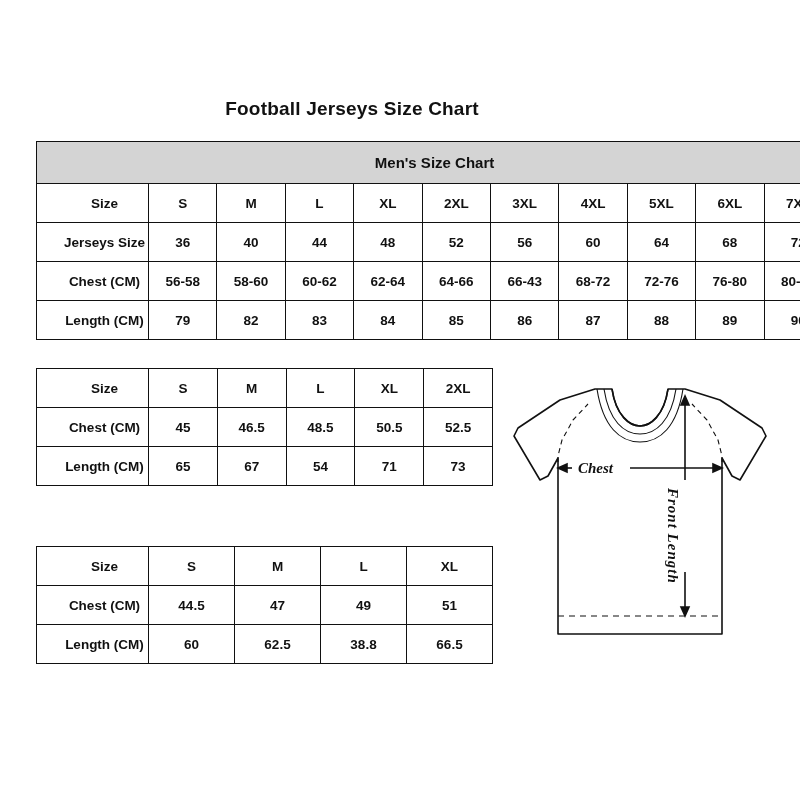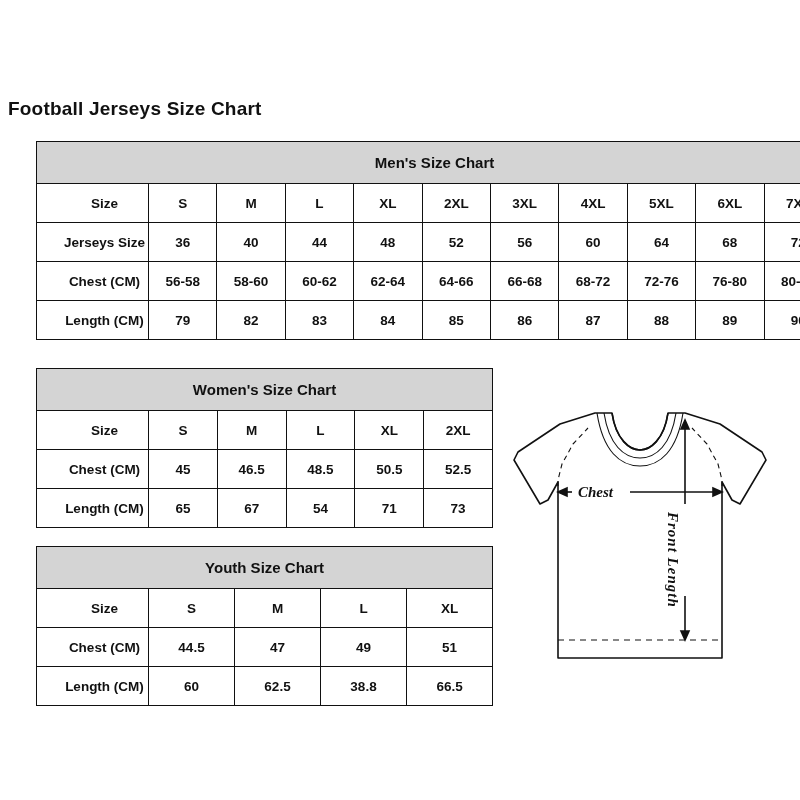--- a/index.html
+++ b/index.html
@@ -11,22 +11,23 @@
     width: 800px;
     height: 800px;
     font-family: "Liberation Sans", sans-serif;
     color: #1a1a1a;
     position: relative;
     overflow: hidden;
   }
   #page-title {
     position: absolute;
     top: 98px;
-    left: 8px;
+    left: 16px;
     width: 672px;
+    text-align: center;
     font-size: 19px;
     font-weight: bold;
     letter-spacing: 0.2px;
     color: #111111;
   }
 
   table.size-table {
     border-collapse: collapse;
     table-layout: fixed;
     background: #ffffff;
@@ -79,21 +80,21 @@
     top: 546px;
   }
   #youth-table { width: 456px; }
   #youth-table col.lbl { width: 112px; }
   #youth-table col.val { width: 86px; }
 
   
   #shirt-diagram {
     position: absolute;
     left: 500px;
-    top: 400px;
+    top: 376px;
     width: 280px;
     height: 290px;
   }
   .shirt-label {
     position: absolute;
     font-family: "Liberation Serif", serif;
     font-style: italic;
     font-weight: bold;
     font-size: 15px;
     color: #111111;
@@ -161,21 +162,21 @@
         <td>68</td>
         <td>72</td>
       </tr>
       <tr>
         <td class="rowlabel">Chest (CM)</td>
         <td>56-58</td>
         <td>58-60</td>
         <td>60-62</td>
         <td>62-64</td>
         <td>64-66</td>
-        <td>66-68</td>
+        <td>66-43</td>
         <td>68-72</td>
         <td>72-76</td>
         <td>76-80</td>
         <td>80-84</td>
       </tr>
       <tr>
         <td class="rowlabel">Length (CM)</td>
         <td>79</td>
         <td>82</td>
         <td>83</td>
@@ -196,23 +197,20 @@
     <colgroup>
       <col class="lbl">
       <col class="val">
         <col class="val">
         <col class="val">
         <col class="val">
         <col class="val">
     </colgroup>
     <tbody>
       <tr>
-        <th class="caption" colspan="6">Women's Size Chart</th>
-      </tr>
-      <tr>
         <td class="rowlabel">Size</td>
         <td>S</td>
         <td>M</td>
         <td>L</td>
         <td>XL</td>
         <td>2XL</td>
       </tr>
       <tr>
         <td class="rowlabel">Chest (CM)</td>
         <td>45</td>
@@ -236,23 +234,20 @@
 <div id="youth-table-wrap">
   <table class="size-table" id="youth-table">
     <colgroup>
       <col class="lbl">
       <col class="val">
         <col class="val">
         <col class="val">
         <col class="val">
     </colgroup>
     <tbody>
-      <tr>
-        <th class="caption" colspan="5">Youth Size Chart</th>
-      </tr>
       <tr>
         <td class="rowlabel">Size</td>
         <td>S</td>
         <td>M</td>
         <td>L</td>
         <td>XL</td>
       </tr>
       <tr>
         <td class="rowlabel">Chest (CM)</td>
         <td>44.5</td>

